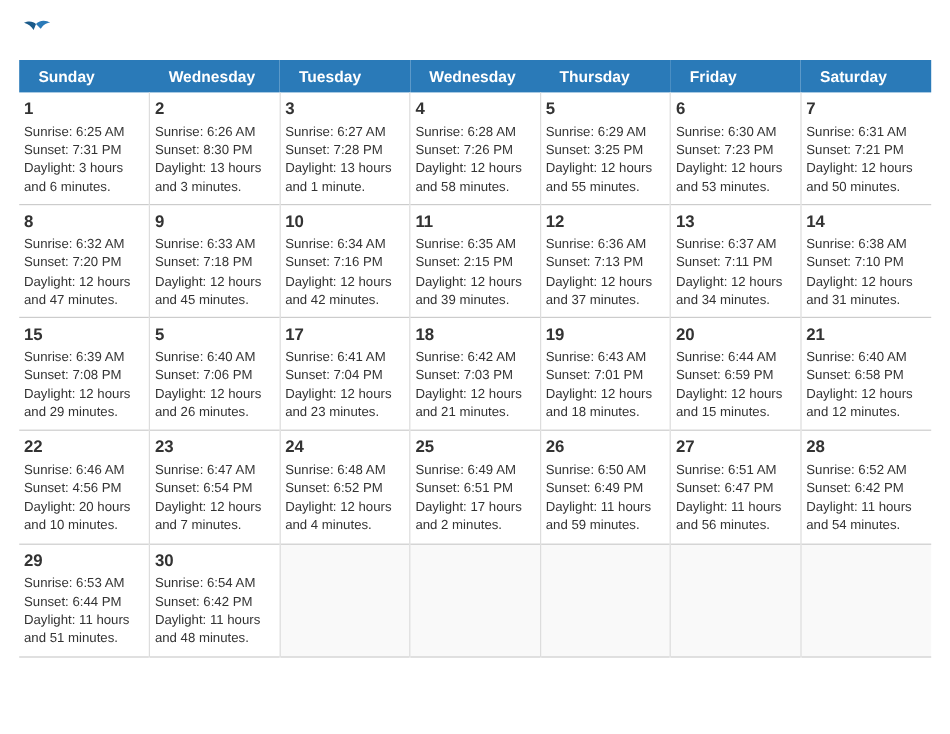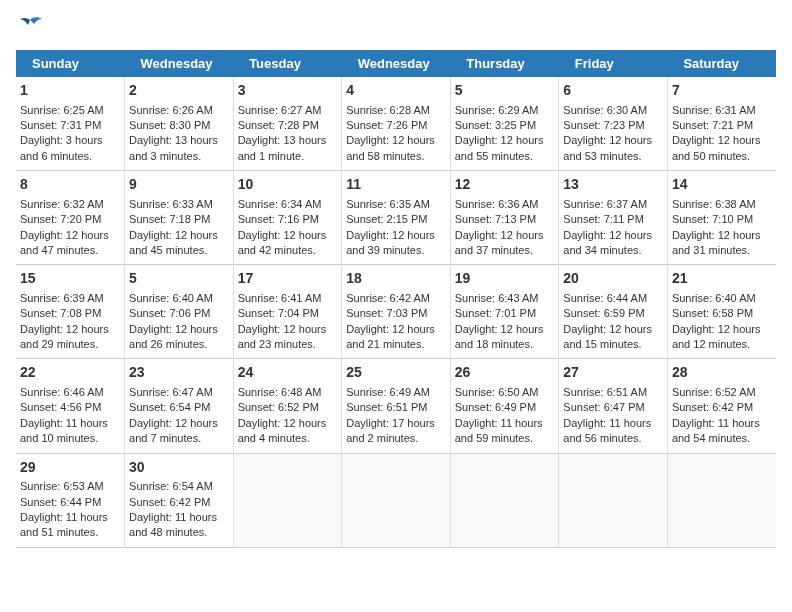--- a/index.html
+++ b/index.html
@@ -246,21 +246,21 @@
         <span>Sunrise: 6:40 AM</span><br>
         <span>Sunset: 6:58 PM</span><br>
         <span>Daylight: 12 hours and 12 minutes.</span>
       </td>
       </tr>
       <tr>
         <td>
         <span class="day-num">22</span>
         <span>Sunrise: 6:46 AM</span><br>
         <span>Sunset: 4:56 PM</span><br>
-        <span>Daylight: 11 hours and 10 minutes.</span>
+        <span>Daylight: 20 hours and 10 minutes.</span>
       </td>
         <td>
         <span class="day-num">23</span>
         <span>Sunrise: 6:47 AM</span><br>
         <span>Sunset: 6:54 PM</span><br>
         <span>Daylight: 12 hours and 7 minutes.</span>
       </td>
         <td>
         <span class="day-num">24</span>
         <span>Sunrise: 6:48 AM</span><br>

